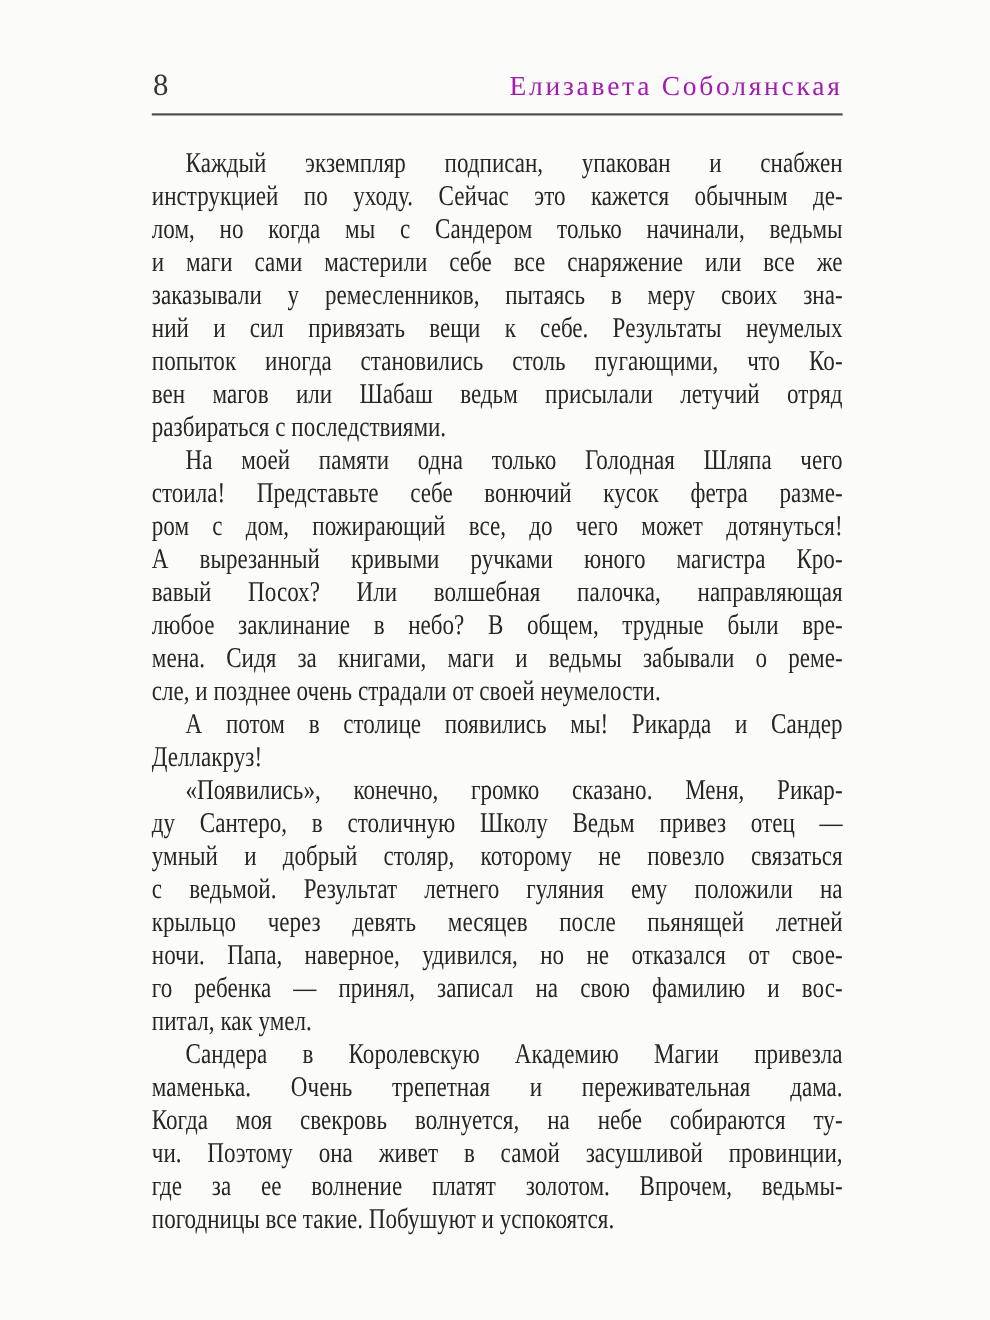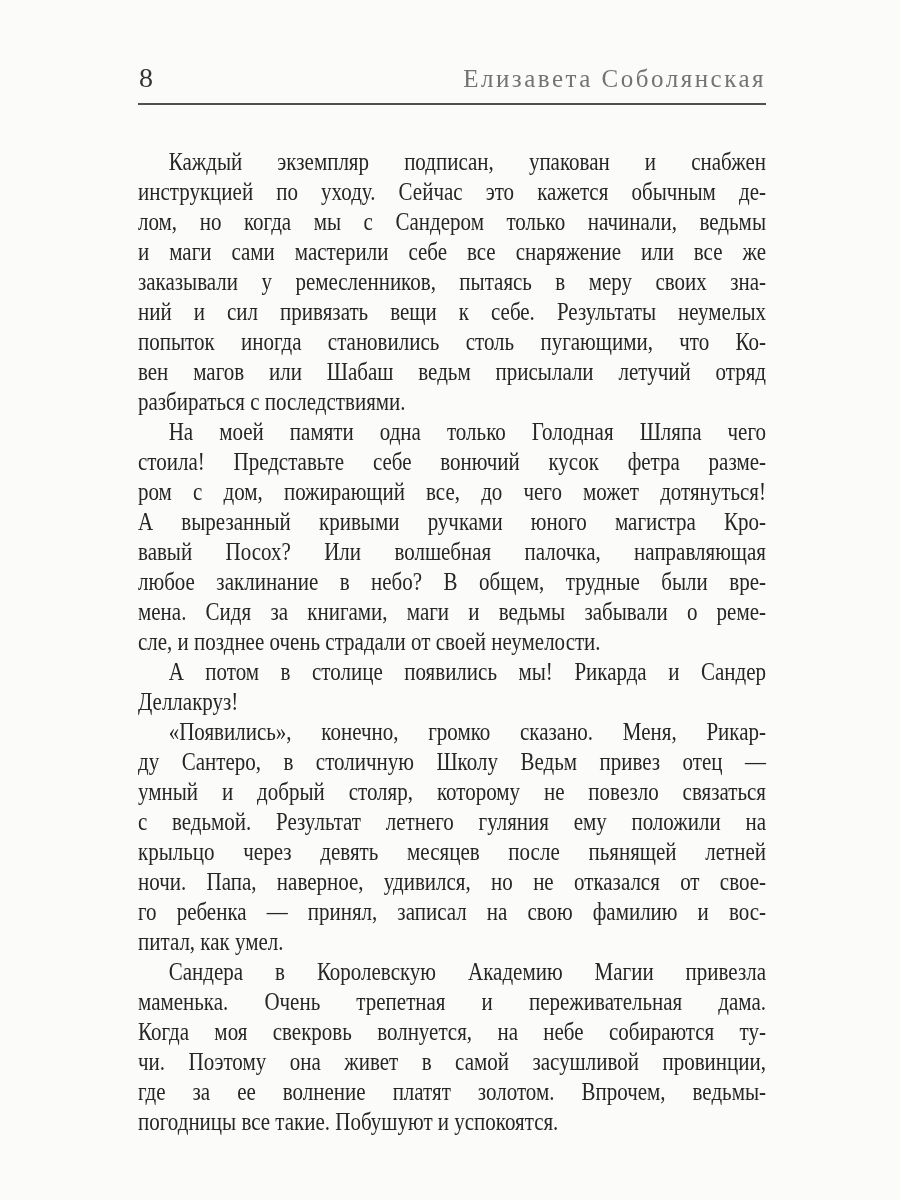--- a/index.html
+++ b/index.html
@@ -24,35 +24,35 @@
     line-height: 32px;
     color: #343434;
   }
   .running-head {
     position: absolute;
     right: 134px;
     top: 64px;
     font-size: 25px;
     line-height: 30px;
     letter-spacing: 2.5px;
-    color: #737373;
+    color: #a21caf;
     white-space: nowrap;
   }
   .header-rule {
     position: absolute;
     left: 138px;
     top: 103px;
     width: 628px;
     height: 2px;
     background: #4f4f4f;
   }
   .text-block-outer {
     position: absolute;
     left: 138px;
-    top: 147px;
+    top: 133px;
     width: 628px;
   }
   .text-block-inner {
     width: 778px;
     transform: scaleX(0.8072);
     transform-origin: 0 0;
     font-size: 26px;
     line-height: 30px;
     color: #262626;
   }

